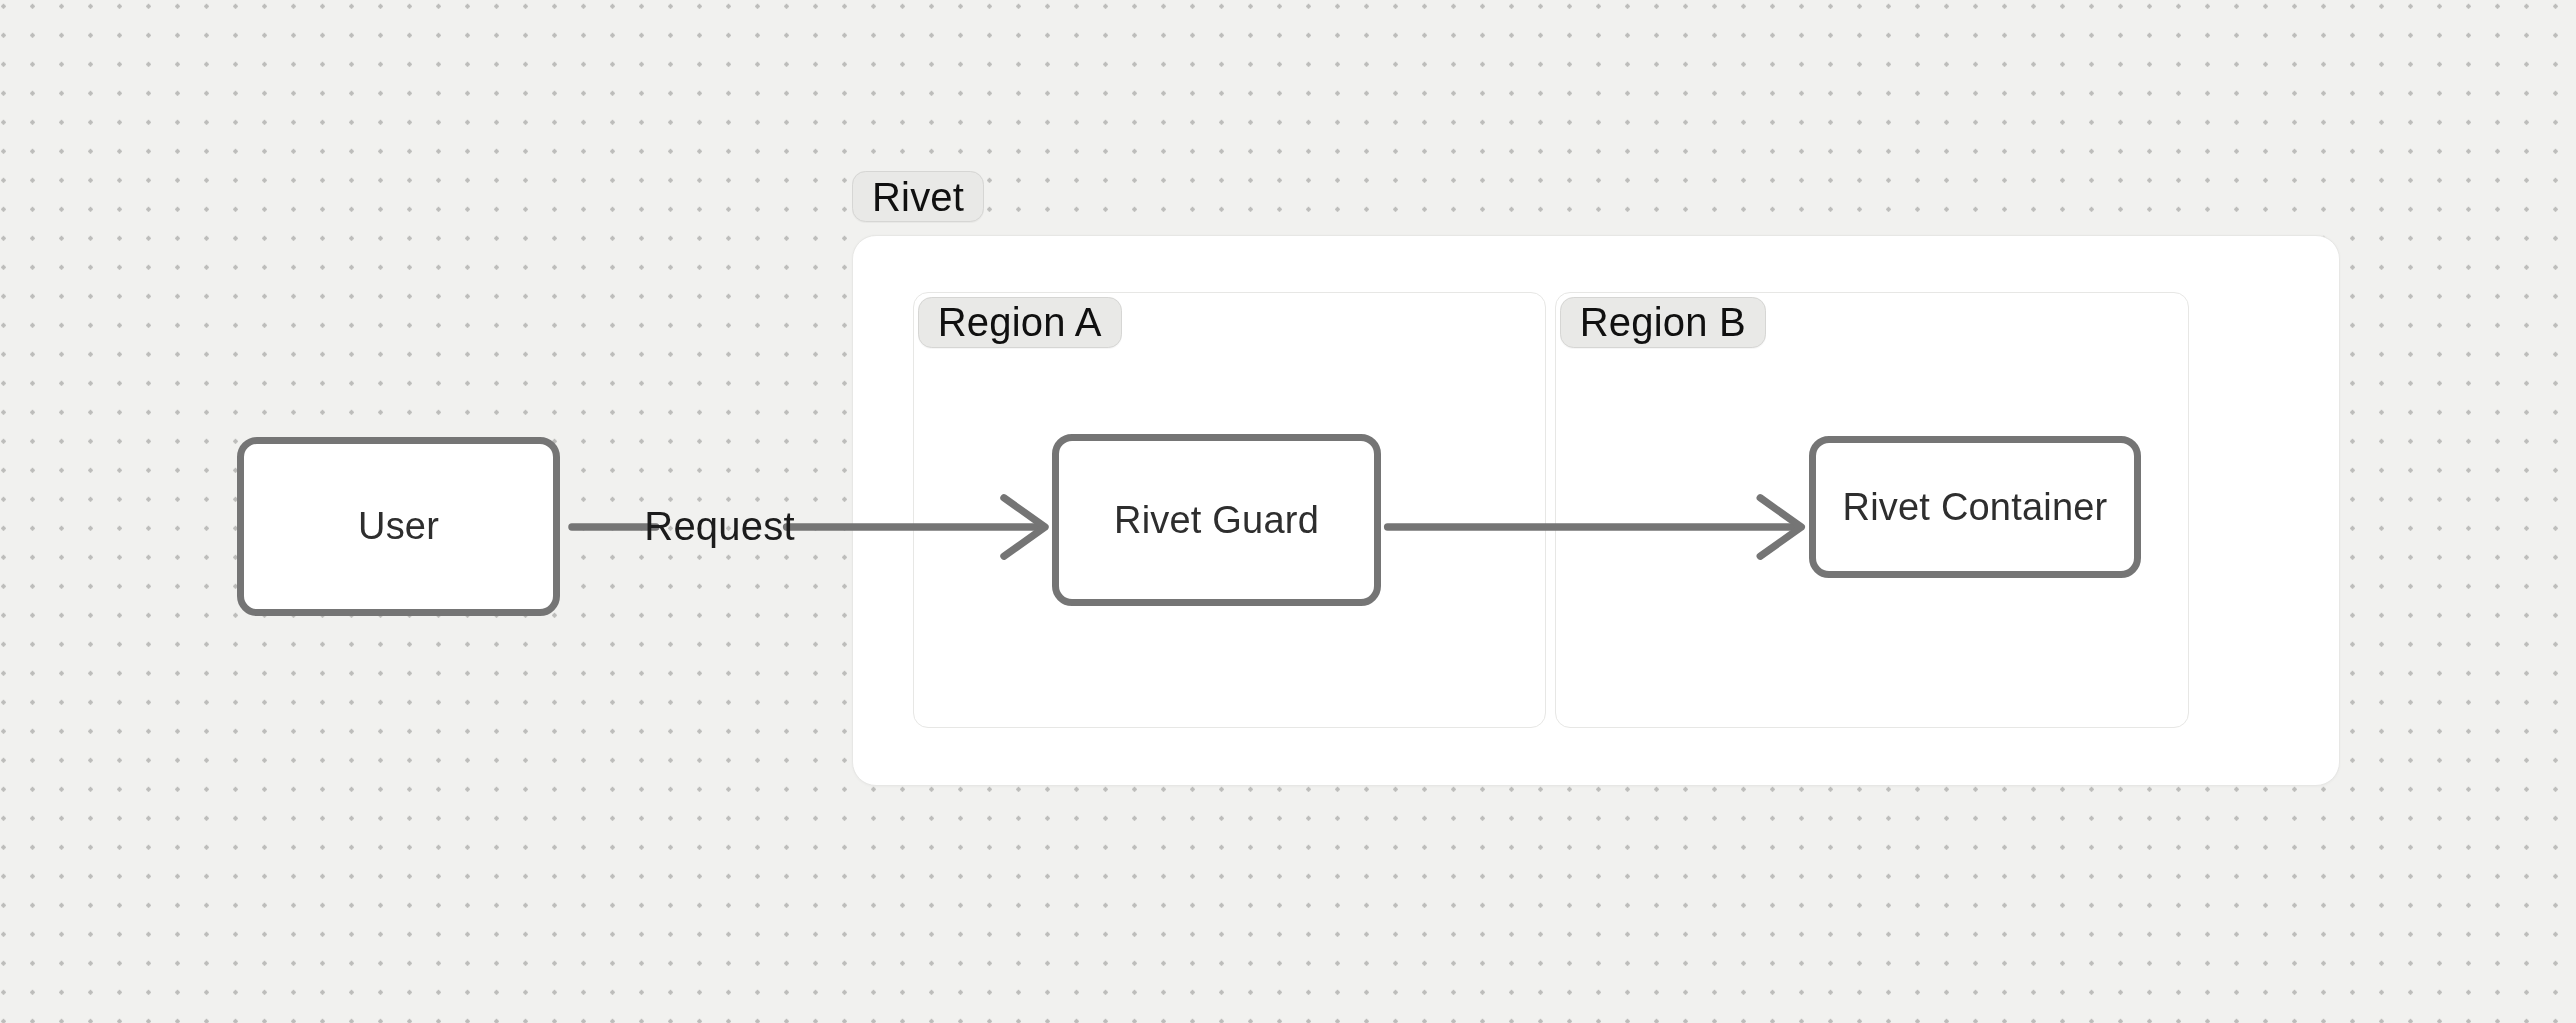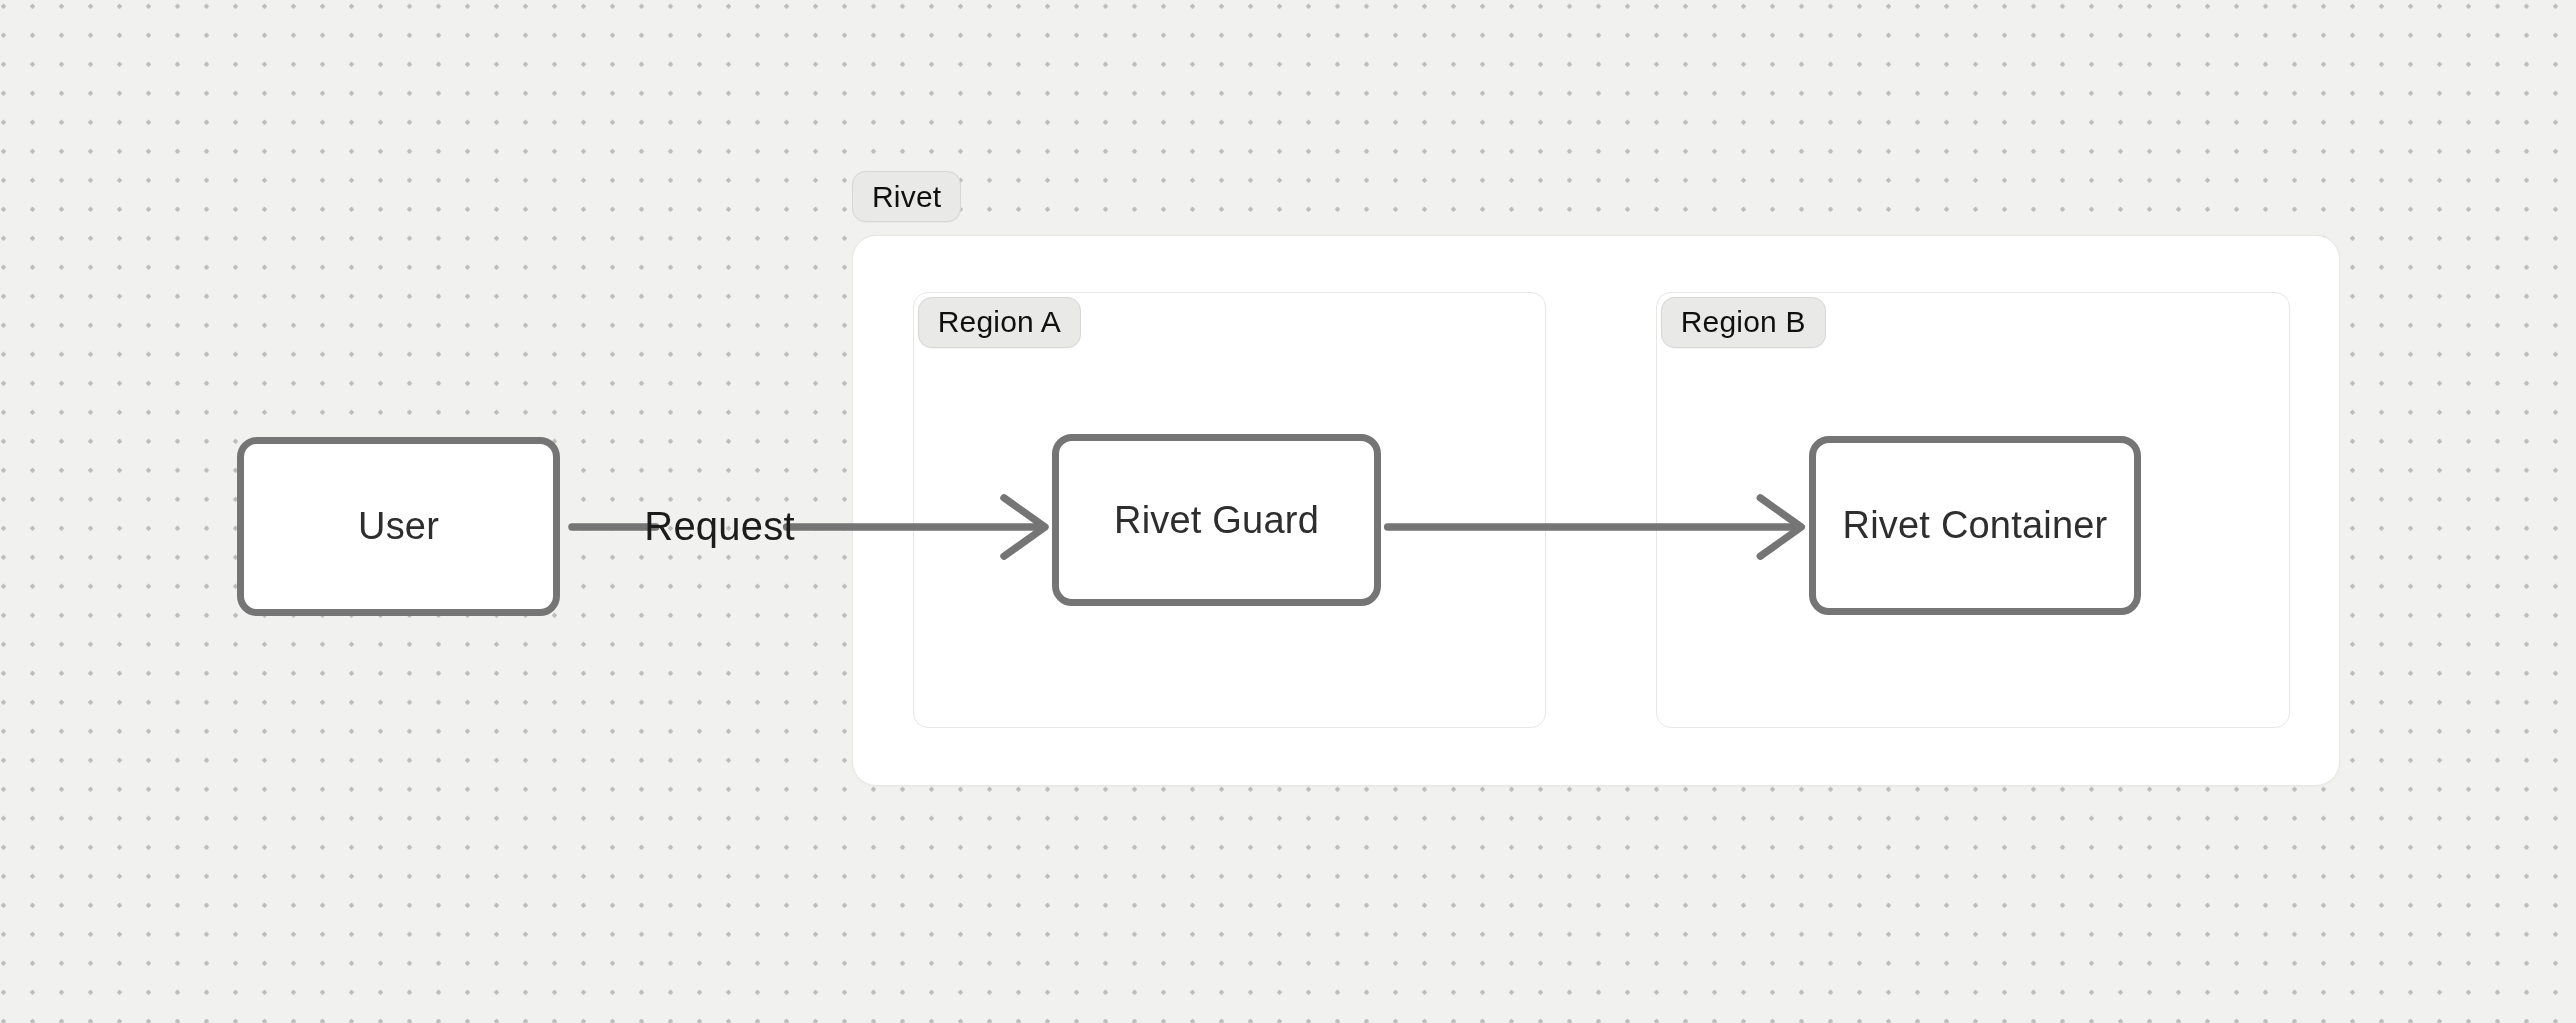--- a/index.html
+++ b/index.html
@@ -41,34 +41,34 @@
   .rivet-container{left:852px;top:235px;width:1488px;height:551px;}
 
   .region{
     position:absolute;
     background:#ffffff;
     border:1.8px solid var(--panel-border);
     border-radius:15px;
     z-index:2;
   }
   .region-a{left:913px;top:292px;width:633px;height:436px;}
-  .region-b{left:1656px;top:292px;width:634px;height:436px;}
+  .region-b{left:1555px;top:292px;width:634px;height:436px;}
 
   
   .pill{
     position:absolute;
     display:inline-flex;
     align-items:center;
     justify-content:center;
     height:51px;
     padding:0 19px;
     background:var(--pill-bg);
     border:1.8px solid var(--pill-border);
     border-radius:13.7px;
-    font-size:30px;
+    font-size:40px;
     line-height:1;
     color:var(--pill-text);
     letter-spacing:0.2px;
     white-space:nowrap;
     z-index:3;
     box-shadow:0 0.9px 0.9px rgba(0,0,0,0.04);
   }
   .rivet-pill{left:852px;top:171px;}
   .region-pill{left:3.7px;top:3.7px;position:absolute;}
 
@@ -82,21 +82,21 @@
     border:7.3px solid var(--node-border);
     border-radius:20px;
     font-size:38px;
     color:var(--node-text);
     letter-spacing:0.2px;
     white-space:nowrap;
     z-index:4;
   }
   .node-user{left:237px;top:437px;width:323px;height:179px;}
   .node-guard{left:1052px;top:434px;width:329px;height:172px;}
-  .node-container{left:1809px;top:436px;width:332px;height:179px;}
+  .node-container{left:1809px;top:436px;width:332px;height:142px;}
 
   
   .arrows{
     position:absolute;
     left:0;top:0;
     width:2576px;height:1023px;
     z-index:5;
     pointer-events:none;
   }
   .arrows path{

